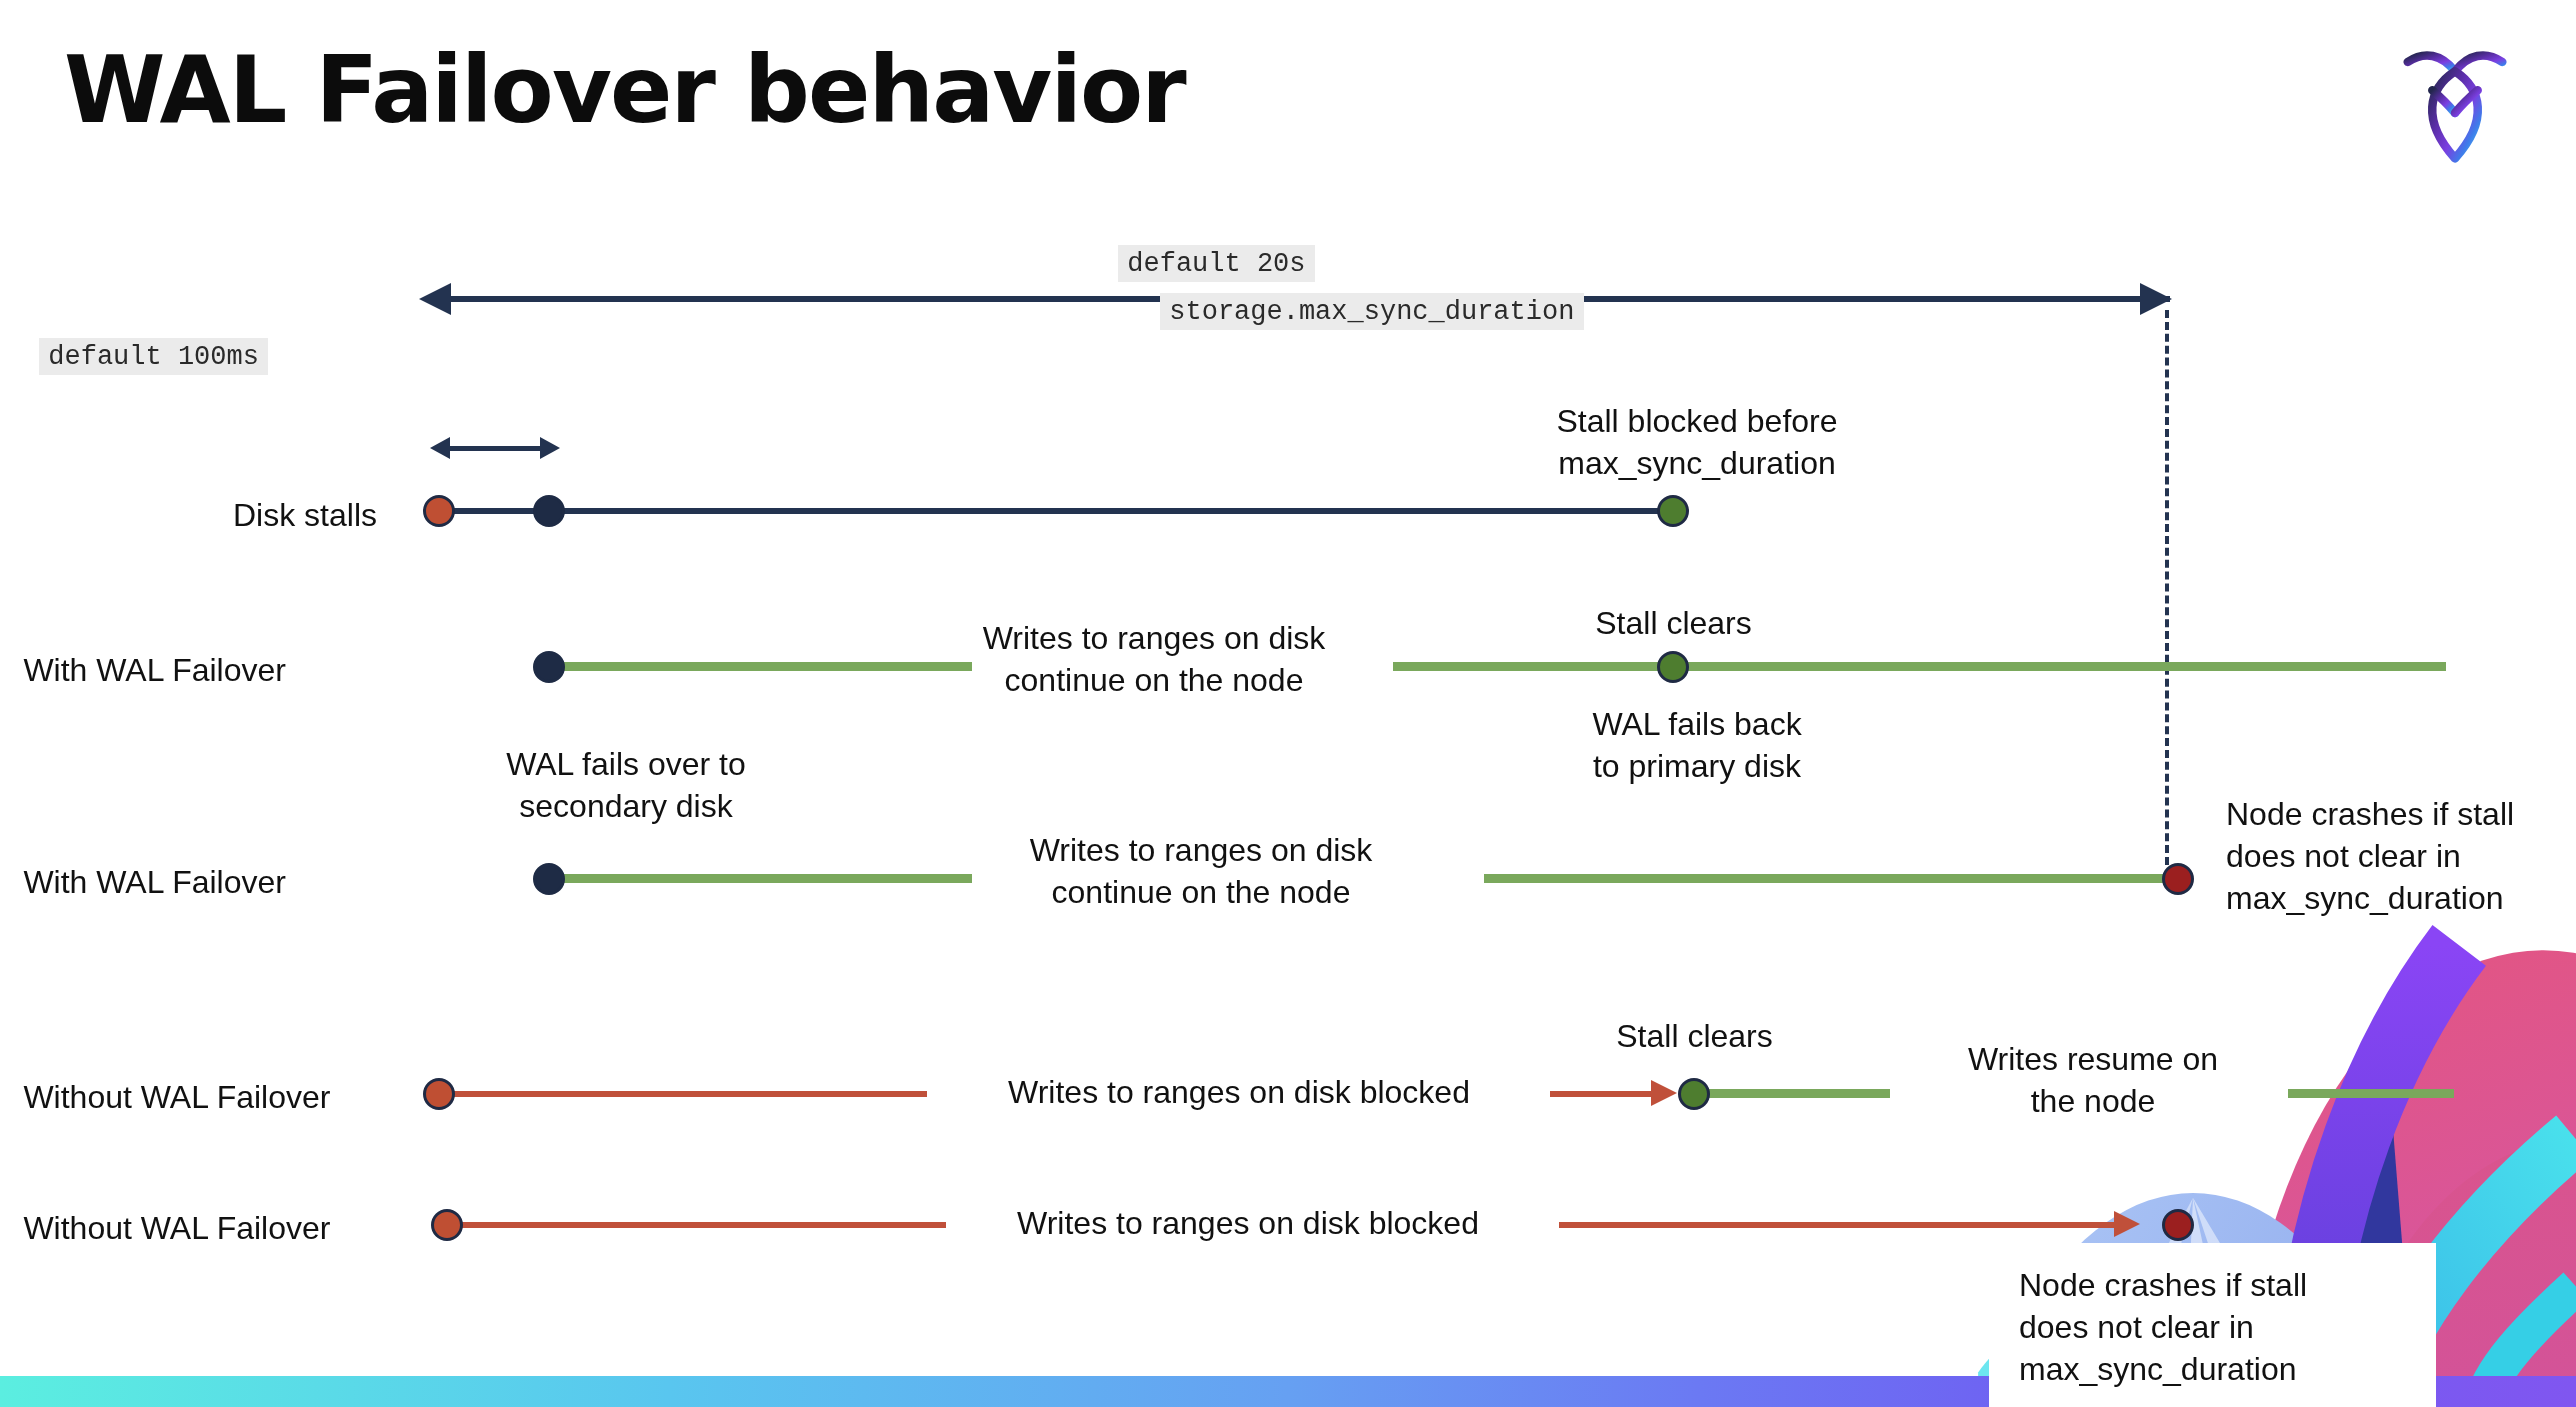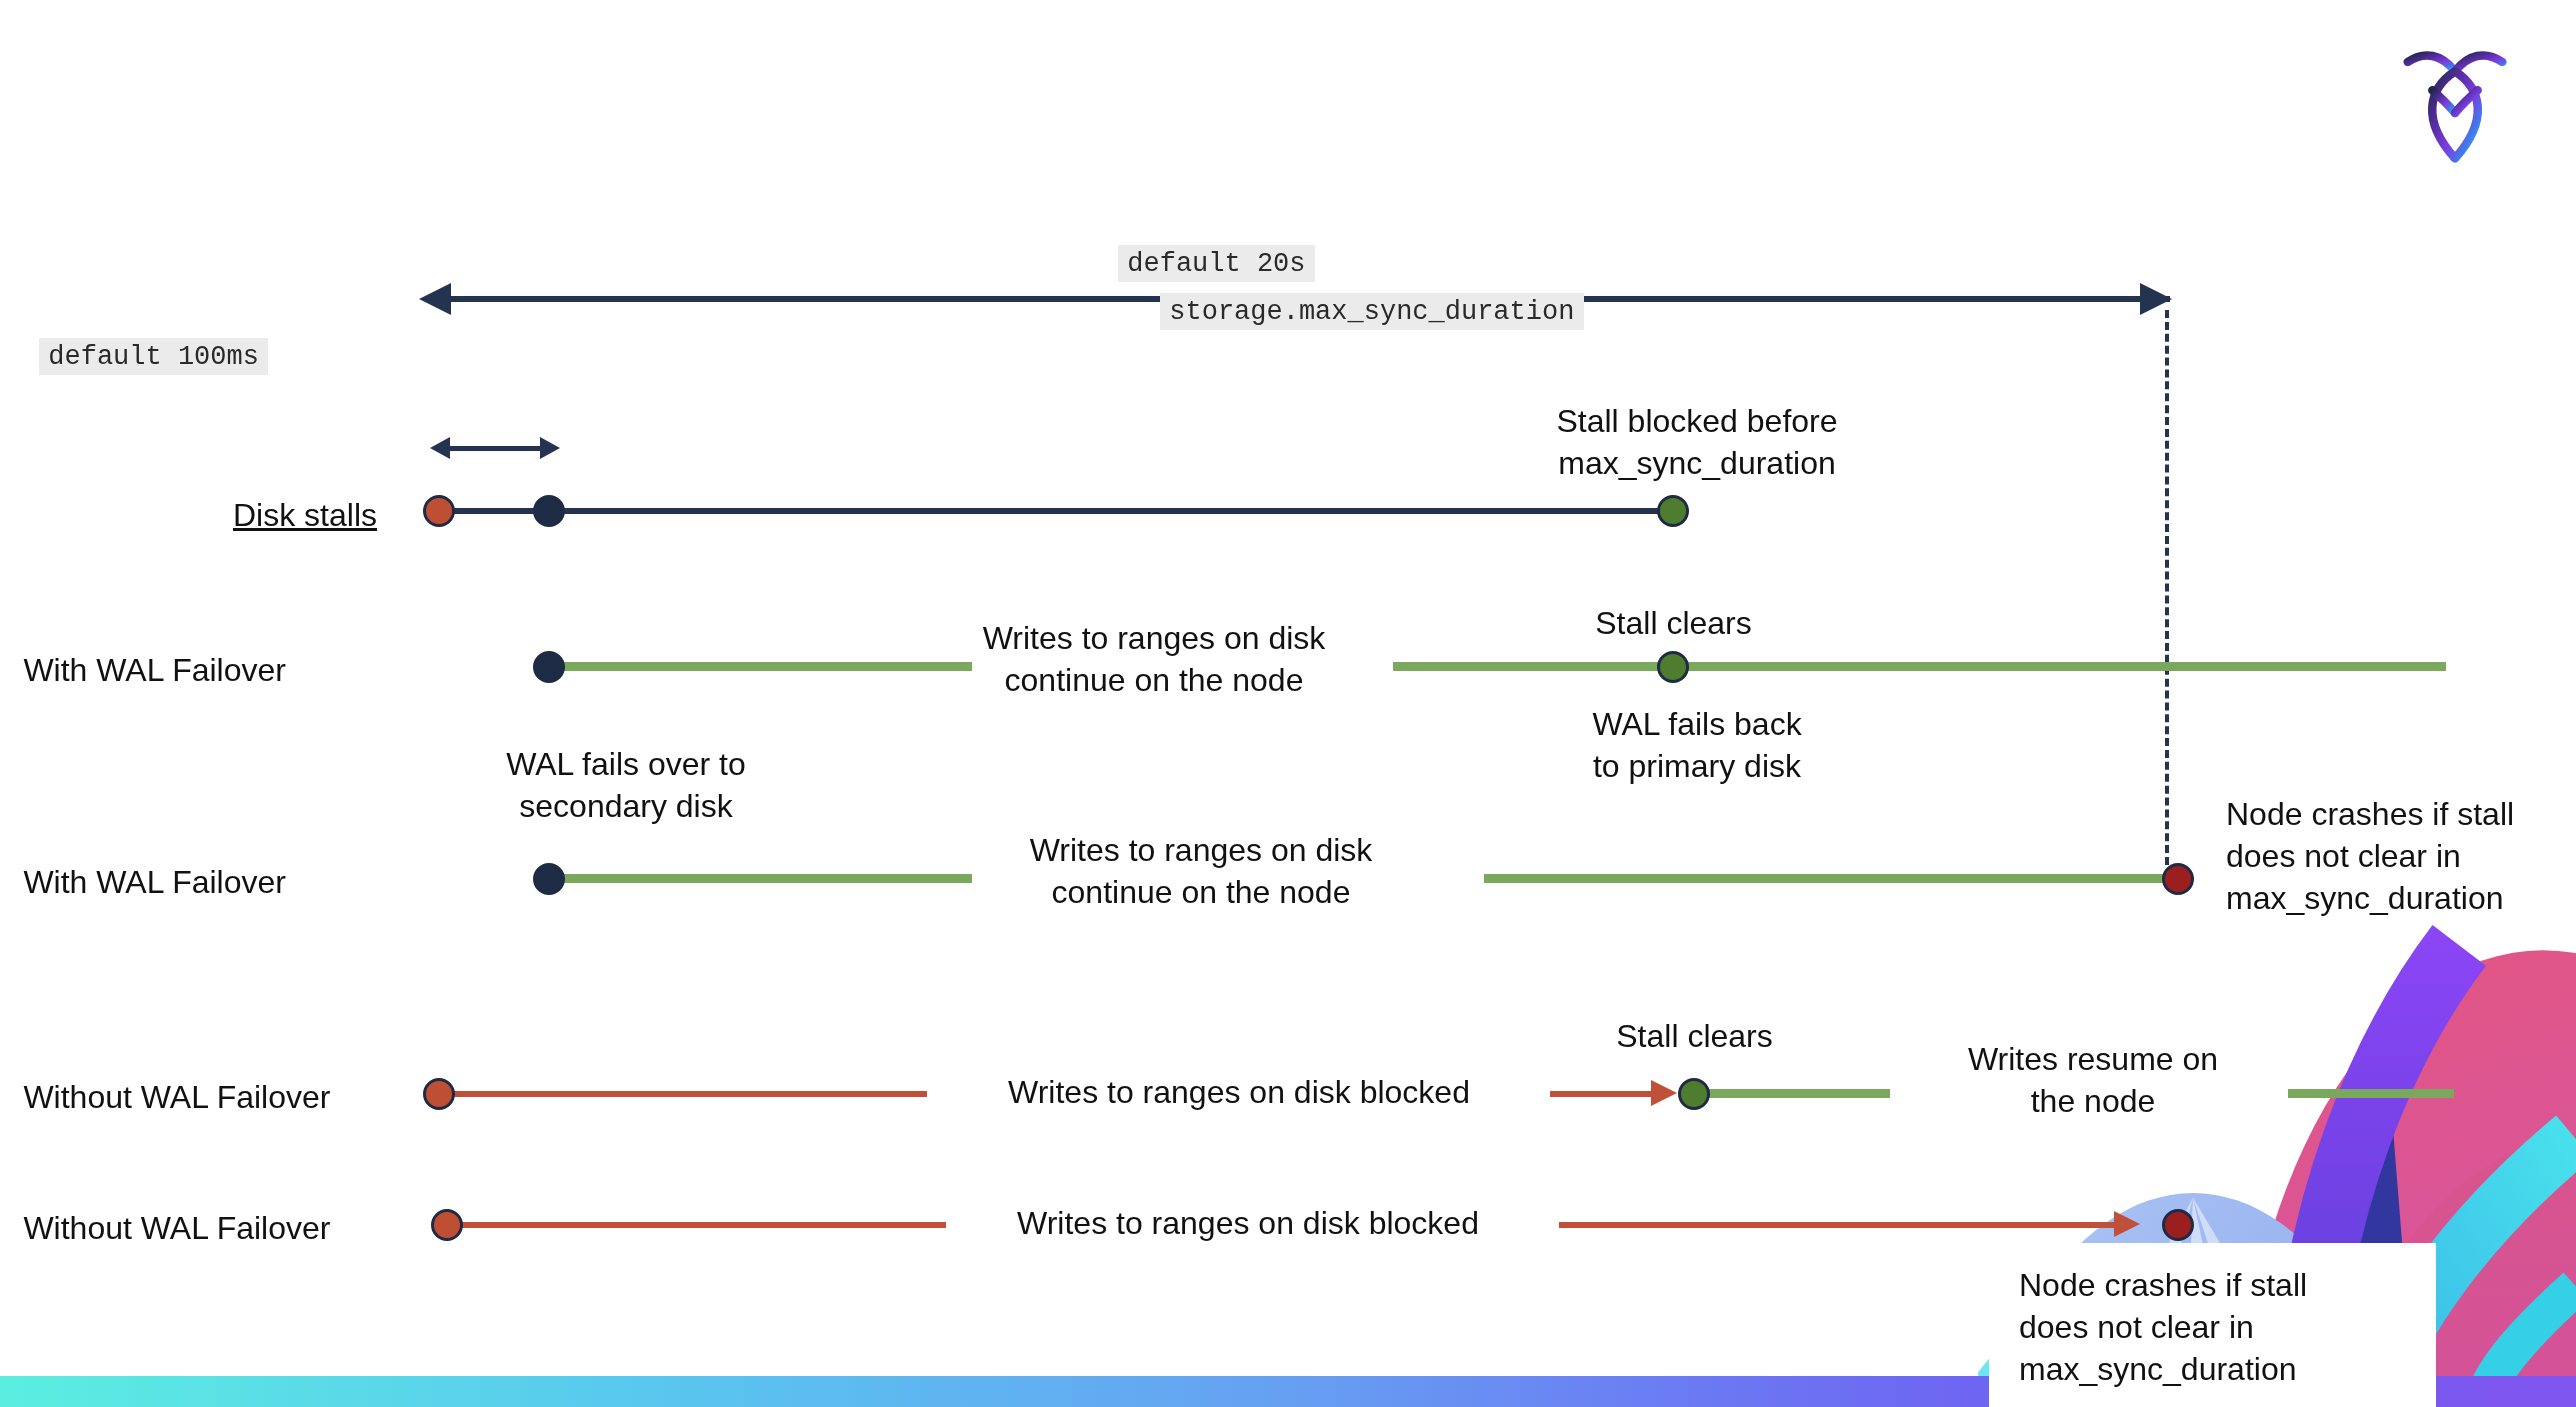--- a/index.html
+++ b/index.html
@@ -68,20 +68,21 @@
     <path d="M350,295 L484,520 L424,520 Z" fill="#eef3fd" opacity="0.6"></path>
     <path d="M120,482 C150,440 180,430 215,446 L215,520 L120,520 Z" fill="#49e0ec" opacity="0.8"></path>
     <path d="M505,205 L562,195 L588,520 L526,520 Z" fill="#31379e"></path>
     <path d="M635,25 C555,130 480,300 468,520" stroke="url(#gPurple)" stroke-width="72" fill="none"></path>
     <path d="M758,230 C650,320 565,430 545,520" stroke="url(#gTeal)" stroke-width="60" fill="none"></path>
     <path d="M760,390 C705,440 668,480 658,520" stroke="#35cfe6" stroke-width="40" fill="none"></path>
   </svg>
 
   <div class="bottombar"></div>
 
+  <div class="abs title">WAL Failover behavior</div>
 
   <svg class="logo" viewBox="0 0 120 130">
     <defs>
       <linearGradient id="lgRoach" x1="0" y1="0" x2="1" y2="1" gradientUnits="objectBoundingBox">
         <stop offset="0" stop-color="#23264d"></stop>
         <stop offset="0.35" stop-color="#5a2ea6"></stop>
         <stop offset="0.6" stop-color="#7a3fe0"></stop>
         <stop offset="0.8" stop-color="#3f7bea"></stop>
         <stop offset="1" stop-color="#45c6f0"></stop>
       </linearGradient>
@@ -102,21 +103,21 @@
   <div class="abs mono" style="left:1118px;top:245px;">default 20s</div>
   <div class="abs mono" style="left:1118px;top:293px;margin-left:42px;">storage.max_sync_duration</div>
 
   <div class="dashv" style="left:2165px;top:310px;height:555px;"></div>
 
   <div class="abs mono" style="left:39px;top:338px;">default 100ms</div>
   <div class="line navy" style="left:447px;top:446px;width:95px;height:4.7px;"></div>
   <div class="tri" style="left:430px;top:437px;border-top:11.2px solid transparent;border-bottom:11.2px solid transparent;border-right:20.6px solid #233350;"></div>
   <div class="tri" style="left:540px;top:437px;border-top:11.2px solid transparent;border-bottom:11.2px solid transparent;border-left:20.6px solid #233350;"></div>
 
-  <div class="abs lbl rlabel" style="left:140px;top:494px;width:237px;text-align:right;text-decoration:underline;">Disk stalls</div>
+  <div class="abs lbl rlabel" style="left:140px;top:494px;width:237px;text-align:right;">Disk stalls</div>
   <div class="line navy" style="left:439px;top:508px;width:1234px;height:5.6px;"></div>
   <div class="dot red-fill" style="left:423px;top:495px;"></div>
   <div class="dot navy-fill" style="left:533px;top:495px;"></div>
   <div class="dot green-fill" style="left:1657px;top:495px;"></div>
   <div class="abs ann" style="left:1524px;top:400px;width:346px;">Stall blocked before
 max_sync_duration</div>
 
   <div class="abs lbl" style="left:23.4px;top:649px;width:318px;">With WAL Failover</div>
   <div class="dot navy-fill" style="left:533px;top:651px;"></div>
   <div class="line green" style="left:561px;top:662px;width:411px;height:9.3px;"></div>

